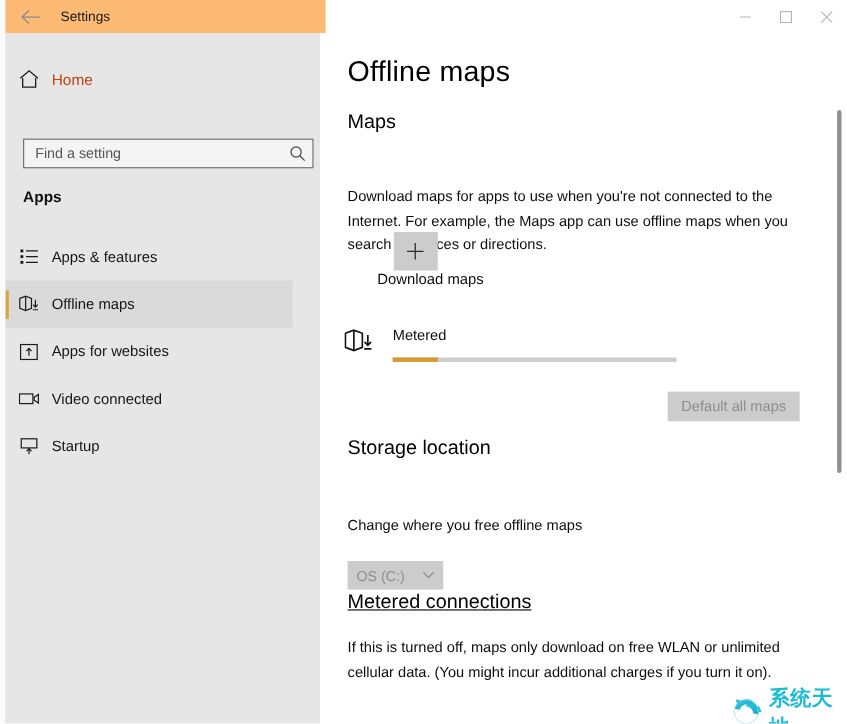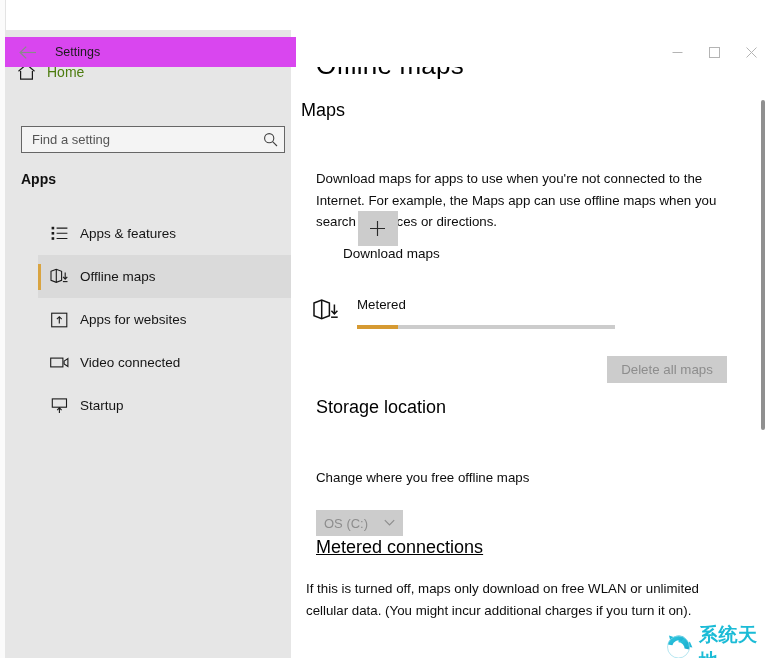--- a/index.html
+++ b/index.html
@@ -31,23 +31,22 @@
     width: 5px; height: 658px;
     background: #fbfbfb;
     border-right: 1px solid #e3e3e3;
   }
 
   
   .titlebar {
     position: absolute;
     left: 5px; top: 0;
     width: 765px; height: 30px;
-    background: #d946ef;
+    background: #fdba74;
     z-index: 6;
-    margin-top: 37px;
   }
   .titlebar-main {
     position: absolute;
     left: 291px; top: 0;
     width: 479px; height: 30px;
     background: #ffffff;
   }
   .back-arrow {
     position: absolute;
     left: 8px; top: 3px;
@@ -92,21 +91,21 @@
     width: 286px; height: 34px;
     display: flex; align-items: center;
   }
   .home-icon {
     width: 42px;
     display: flex; justify-content: center; align-items: center;
     color: #1b1b1b;
   }
   .home-label {
     font-size: 14px;
-    color: #4d7c0f;
+    color: #c2410c;
   }
 
   .search-wrap {
     position: absolute;
     left: 16px; top: 96px;
     width: 264px; height: 27px;
     background: #f4f4f4;
     border: 1px solid #666666;
     box-sizing: border-box;
     display: flex;
@@ -135,21 +134,20 @@
     left: 16px; top: 141px;
     font-size: 14px;
     font-weight: bold;
     color: #111111;
   }
 
   .navlist {
     position: absolute;
     left: 0; top: 182px;
     width: 261px;
-    margin-left: 33px;
   }
   .navitem {
     position: relative;
     height: 43px;
     display: flex;
     align-items: center;
   }
   .navitem.selected { background: #dadada; }
   .navitem .sel-bar {
     position: absolute;
@@ -187,37 +185,37 @@
     font-weight: normal;
     color: #000000;
     letter-spacing: .2px;
   }
 
   .h2 {
     font-size: 18px;
     font-weight: normal;
     color: #000000;
   }
-  .sec-maps-h { position: absolute; left: 10px; top: 70px; }
+  .sec-maps-h { position: absolute; left: 25px; top: 70px; }
   .sec-storage-h { position: absolute; left: 25px; top: 367px; }
   .sec-metered-h { position: absolute; left: 25px; top: 507px; text-decoration: underline; }
 
   .body-text {
     font-size: 13.3px;
     line-height: 21.5px;
     color: #0d0d0d;
   }
   .maps-desc {
     position: absolute;
     left: 25px; top: 138px;
     width: 420px;
   }
   .metered-desc {
     position: absolute;
-    left: 15px; top: 548px;
+    left: 25px; top: 548px;
     width: 425px;
   }
   .storage-desc {
     position: absolute;
     left: 25px; top: 440px;
     font-size: 13.3px;
     color: #0d0d0d;
   }
 
   
@@ -483,21 +481,21 @@
           <path d="M21.4 6.6 V15.5 M18.4 12.8 L21.4 15.9 L24.4 12.8" stroke="currentColor" stroke-width="1.5" fill="none"></path>
           <path d="M18.1 19.2 H24.7" stroke="currentColor" stroke-width="1.5"></path>
         </svg>
       </div>
       <div class="ky-name">Metered</div>
       <div class="ky-progress">
         <div class="ky-progress-fill" id="progress-fill" style="width: 16%;"></div>
       </div>
     </div>
 
-    <button class="delete-btn">Delete all maps</button>
+    <button class="delete-btn">Default all maps</button>
 
     <div class="h2 sec-storage-h">Storage location</div>
     <div class="storage-desc">Change where you free offline maps</div>
 
     <div class="storage-select">
       <span class="sel-val">OS (C:)</span>
       <span class="chev">
         <svg width="11" height="8" viewBox="0 0 11 8" fill="none">
           <path d="M0.8 1.2 L5.5 6.0 L10.2 1.2" stroke="currentColor" stroke-width="1.15" fill="none"></path>
         </svg>

